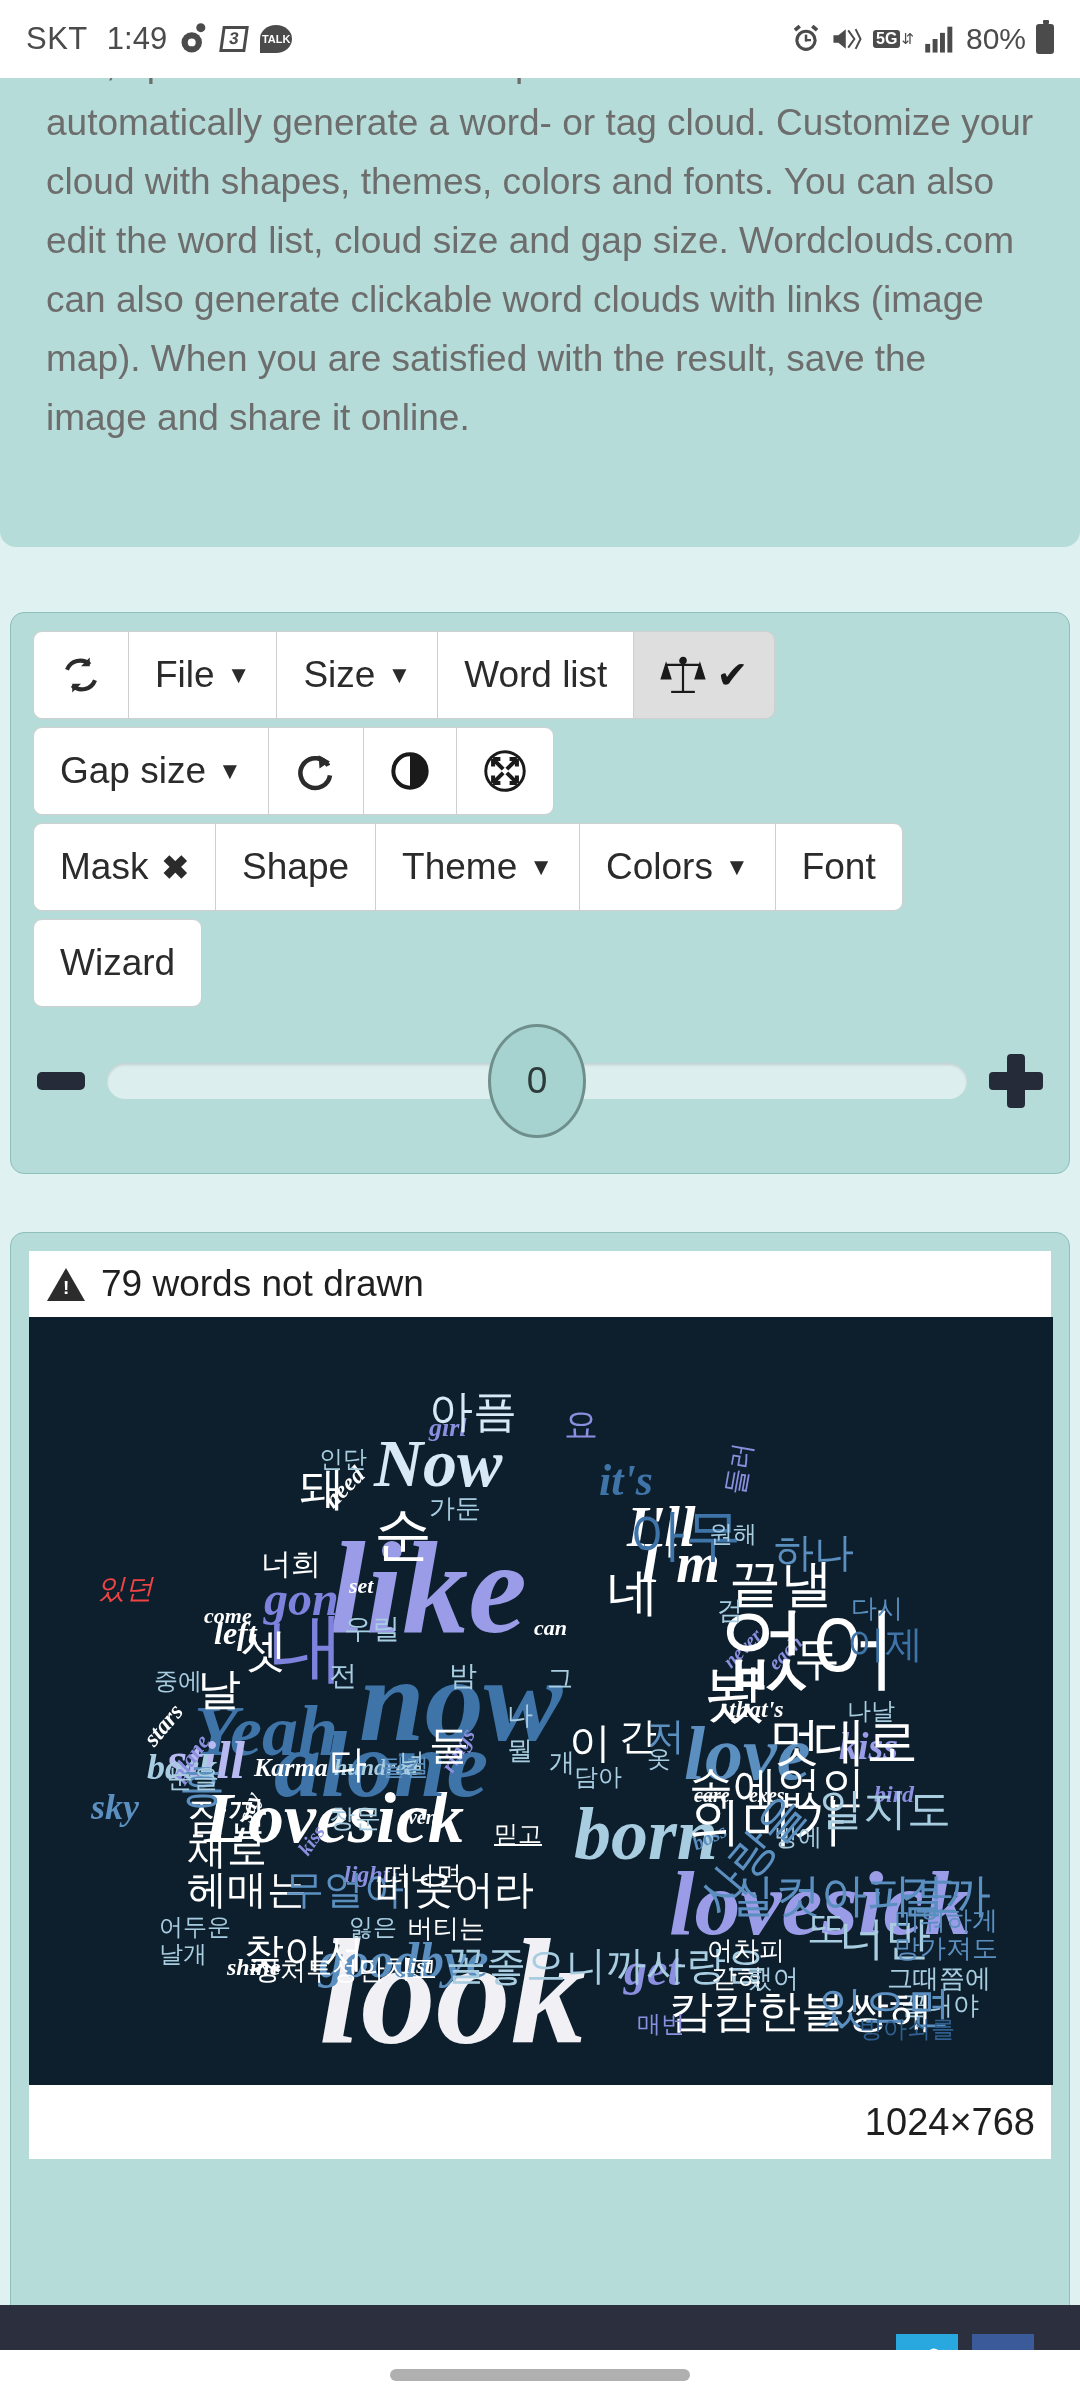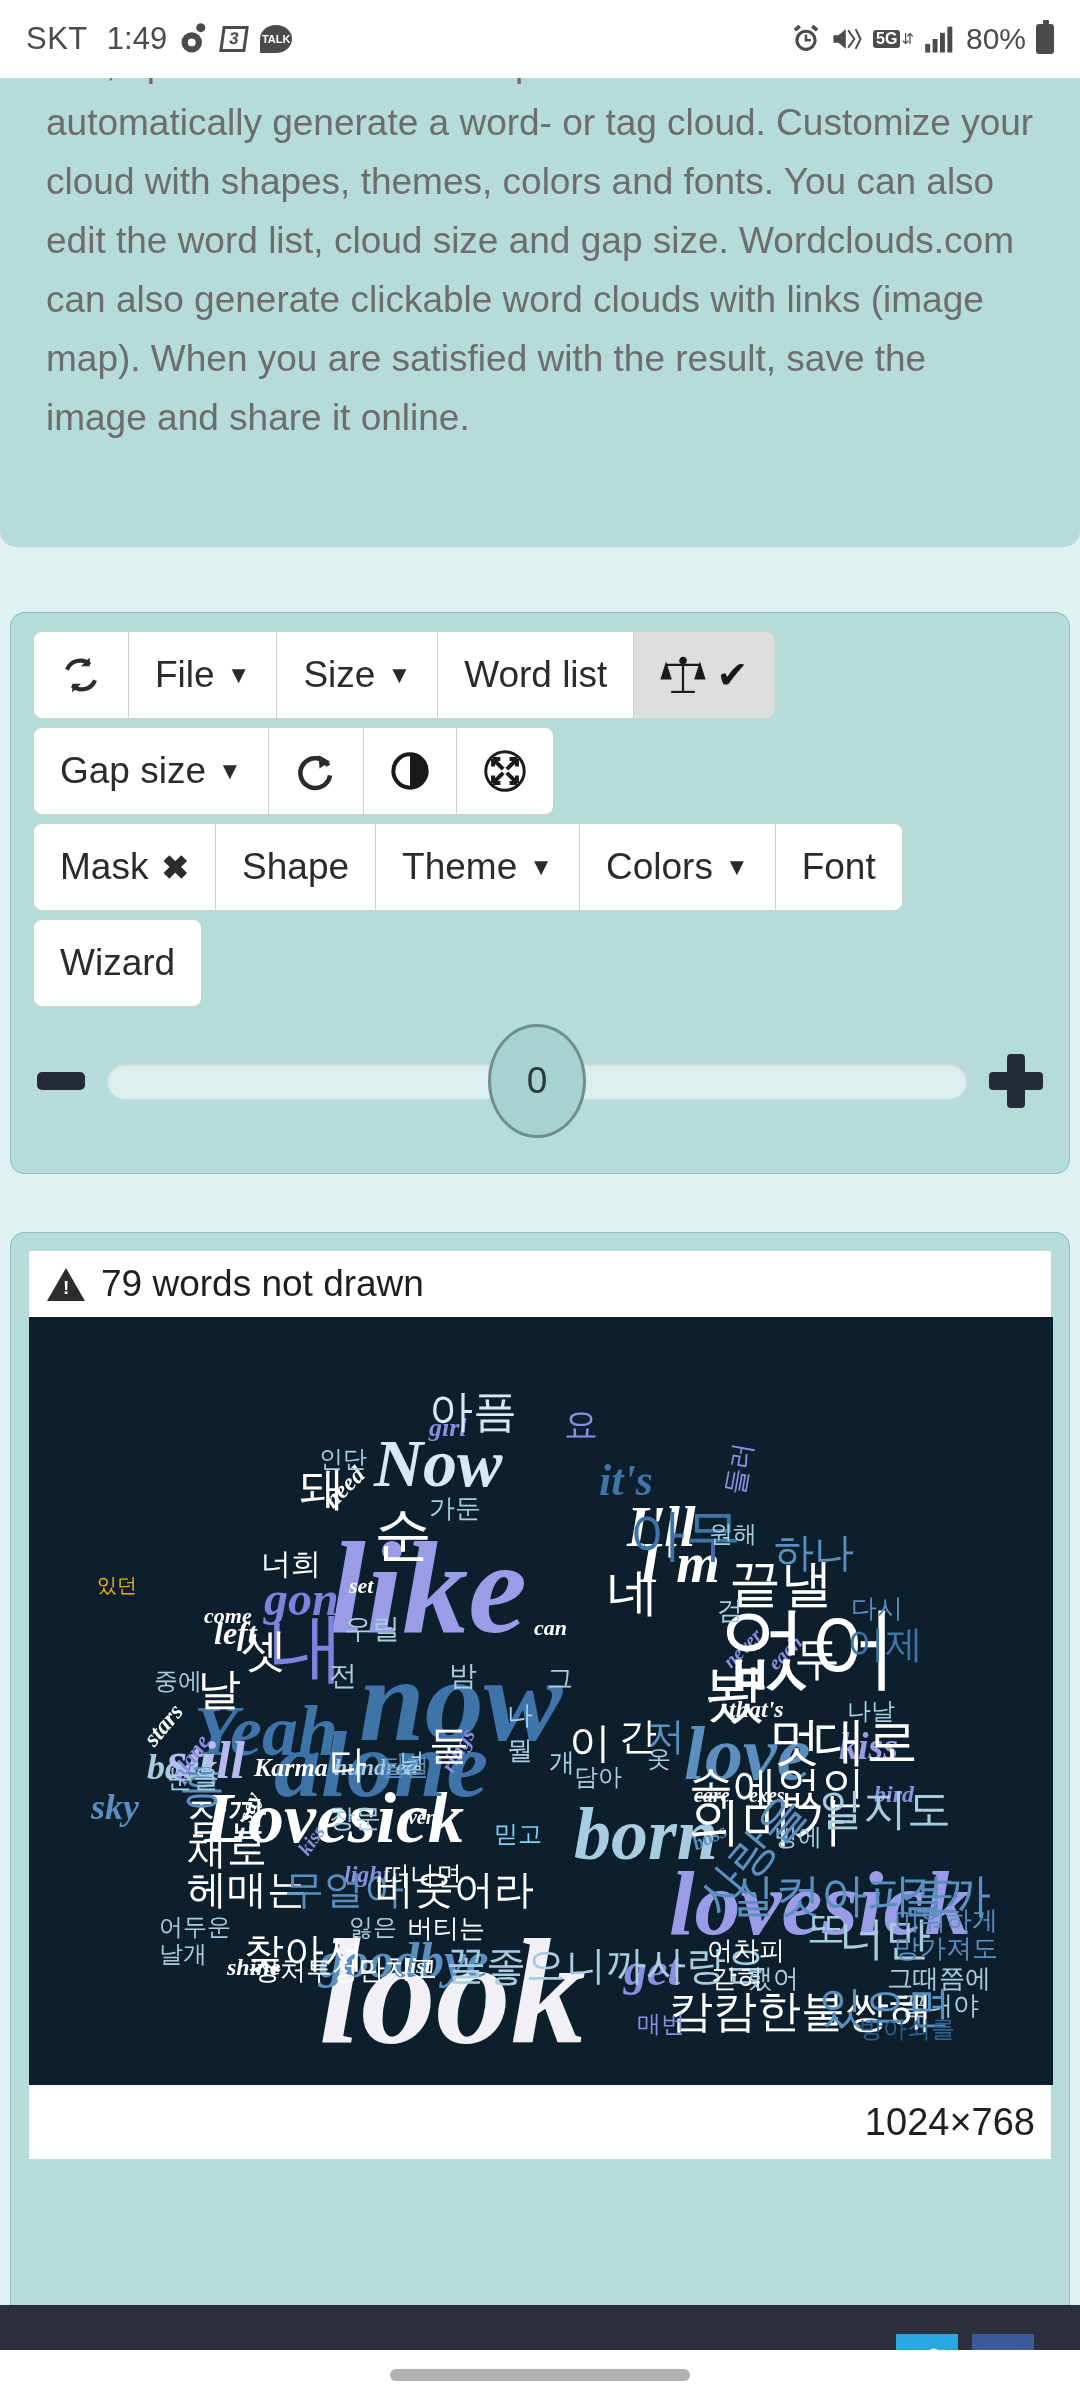--- a/index.html
+++ b/index.html
@@ -444,21 +444,21 @@
         <span class="w script" style="left: 720px; top: 468px; font-size: 20px; color: rgb(255, 255, 255); transform-origin: left top;">exes</span>
         <span class="w script" style="left: 845px; top: 465px; font-size: 24px; color: rgb(140, 143, 224); transform-origin: left top;">bird</span>
         <span class="w" style="left: 400px; top: 72px; font-size: 44px; color: rgb(216, 232, 244); transform-origin: left top;">아픔</span>
         <span class="w" style="left: 535px; top: 90px; font-size: 34px; color: rgb(140, 143, 224); transform-origin: left top;">요</span>
         <span class="w" style="left: 270px; top: 148px; font-size: 46px; color: rgb(255, 255, 255); transform-origin: left top;">돼</span>
         <span class="w" style="left: 345px; top: 188px; font-size: 58px; color: rgb(255, 255, 255); transform-origin: left top;">순</span>
         <span class="w" style="left: 600px; top: 190px; font-size: 56px; color: rgb(63, 116, 168); transform-origin: left top;">아무</span>
         <span class="w" style="left: 578px; top: 248px; font-size: 52px; color: rgb(255, 255, 255); transform-origin: left top;">네</span>
         <span class="w" style="left: 240px; top: 292px; font-size: 76px; color: rgb(127, 130, 221); transform-origin: left top;">내</span>
         <span class="w" style="left: 232px; top: 232px; font-size: 30px; color: rgb(255, 255, 255); transform-origin: left top;">너희</span>
-        <span class="w" style="left: 68px; top: 258px; font-size: 20px; color: #eab308; transform-origin: left top;">있던</span>
+        <span class="w" style="left: 68px; top: 258px; font-size: 28px; color: #ef4444; transform-origin: left top; font-style: italic;">있던</span>
         <span class="w" style="left: 400px; top: 178px; font-size: 26px; color: rgb(168, 205, 224); transform-origin: left top;">가둔</span>
         <span class="w" style="left: 212px; top: 310px; font-size: 46px; color: rgb(255, 255, 255); transform-origin: left top;">셋</span>
         <span class="w" style="left: 168px; top: 350px; font-size: 44px; color: rgb(255, 255, 255); transform-origin: left top;">날</span>
         <span class="w" style="left: 125px; top: 352px; font-size: 24px; color: rgb(168, 205, 224); transform-origin: left top;">중에</span>
         <span class="w" style="left: 315px; top: 298px; font-size: 28px; color: rgb(168, 205, 224); transform-origin: left top;">우릴</span>
         <span class="w" style="left: 300px; top: 345px; font-size: 28px; color: rgb(168, 205, 224); transform-origin: left top;">전</span>
         <span class="w" style="left: 420px; top: 345px; font-size: 28px; color: rgb(168, 205, 224); transform-origin: left top;">밤</span>
         <span class="w" style="left: 518px; top: 348px; font-size: 26px; color: rgb(168, 205, 224); transform-origin: left top;">그</span>
         <span class="w" style="left: 478px; top: 385px; font-size: 26px; color: rgb(168, 205, 224); transform-origin: left top;">나</span>
         <span class="w" style="left: 478px; top: 420px; font-size: 26px; color: rgb(168, 205, 224); transform-origin: left top;">뭘</span>
@@ -478,21 +478,21 @@
         <span class="w" style="left: 785px; top: 398px; font-size: 52px; color: rgb(255, 255, 255); transform-origin: left top;">대로</span>
         <span class="w" style="left: 818px; top: 382px; font-size: 24px; color: rgb(168, 205, 224); transform-origin: left top;">나날</span>
         <span class="w" style="left: 618px; top: 400px; font-size: 38px; color: rgb(91, 143, 192); transform-origin: left top;">저</span>
         <span class="w" style="left: 618px; top: 430px; font-size: 24px; color: rgb(168, 205, 224); transform-origin: left top;">옷</span>
         <span class="w" style="left: 590px; top: 400px; font-size: 38px; color: rgb(255, 255, 255); transform-origin: left top;">간</span>
         <span class="w" style="left: 540px; top: 405px; font-size: 42px; color: rgb(255, 255, 255); transform-origin: left top;">이</span>
         <span class="w" style="left: 660px; top: 448px; font-size: 44px; color: rgb(255, 255, 255); transform-origin: left top;">속에없인</span>
         <span class="w" style="left: 660px; top: 478px; font-size: 52px; color: rgb(255, 255, 255); transform-origin: left top;">의미가</span>
         <span class="w" style="left: 790px; top: 470px; font-size: 44px; color: rgb(168, 205, 224); transform-origin: left top;">일지도</span>
         <span class="w" style="left: 545px; top: 448px; font-size: 24px; color: rgb(168, 205, 224); transform-origin: left top;">담아</span>
-        <span class="w" style="left: 465px; top: 505px; font-size: 24px; color: #7dd3fc; transform-origin: left top;">믿고</span>
+        <span class="w" style="left: 465px; top: 505px; font-size: 24px; color: #ffffff; transform-origin: left top; text-decoration: underline;">믿고</span>
         <span class="w" style="left: 745px; top: 508px; font-size: 24px; color: rgb(168, 205, 224); transform-origin: left top;">방에</span>
         <span class="w" style="left: 158px; top: 478px; font-size: 40px; color: rgb(255, 255, 255); transform-origin: left top;">잠깐</span>
         <span class="w" style="left: 158px; top: 512px; font-size: 40px; color: rgb(255, 255, 255); transform-origin: left top;">채로</span>
         <span class="w" style="left: 158px; top: 552px; font-size: 40px; color: rgb(255, 255, 255); transform-origin: left top;">헤매는</span>
         <span class="w" style="left: 255px; top: 552px; font-size: 40px; color: rgb(91, 143, 192); transform-origin: left top;">무얼아</span>
         <span class="w" style="left: 345px; top: 552px; font-size: 40px; color: rgb(255, 255, 255); transform-origin: left top;">비웃어라</span>
         <span class="w" style="left: 215px; top: 615px; font-size: 40px; color: rgb(255, 255, 255); transform-origin: left top;">찾아서</span>
         <span class="w" style="left: 378px; top: 598px; font-size: 26px; color: rgb(255, 255, 255); transform-origin: left top;">버티는</span>
         <span class="w" style="left: 320px; top: 598px; font-size: 24px; color: rgb(168, 205, 224); transform-origin: left top;">잃은</span>
         <span class="w" style="left: 330px; top: 638px; font-size: 26px; color: rgb(255, 255, 255); transform-origin: left top;">다치고</span>

